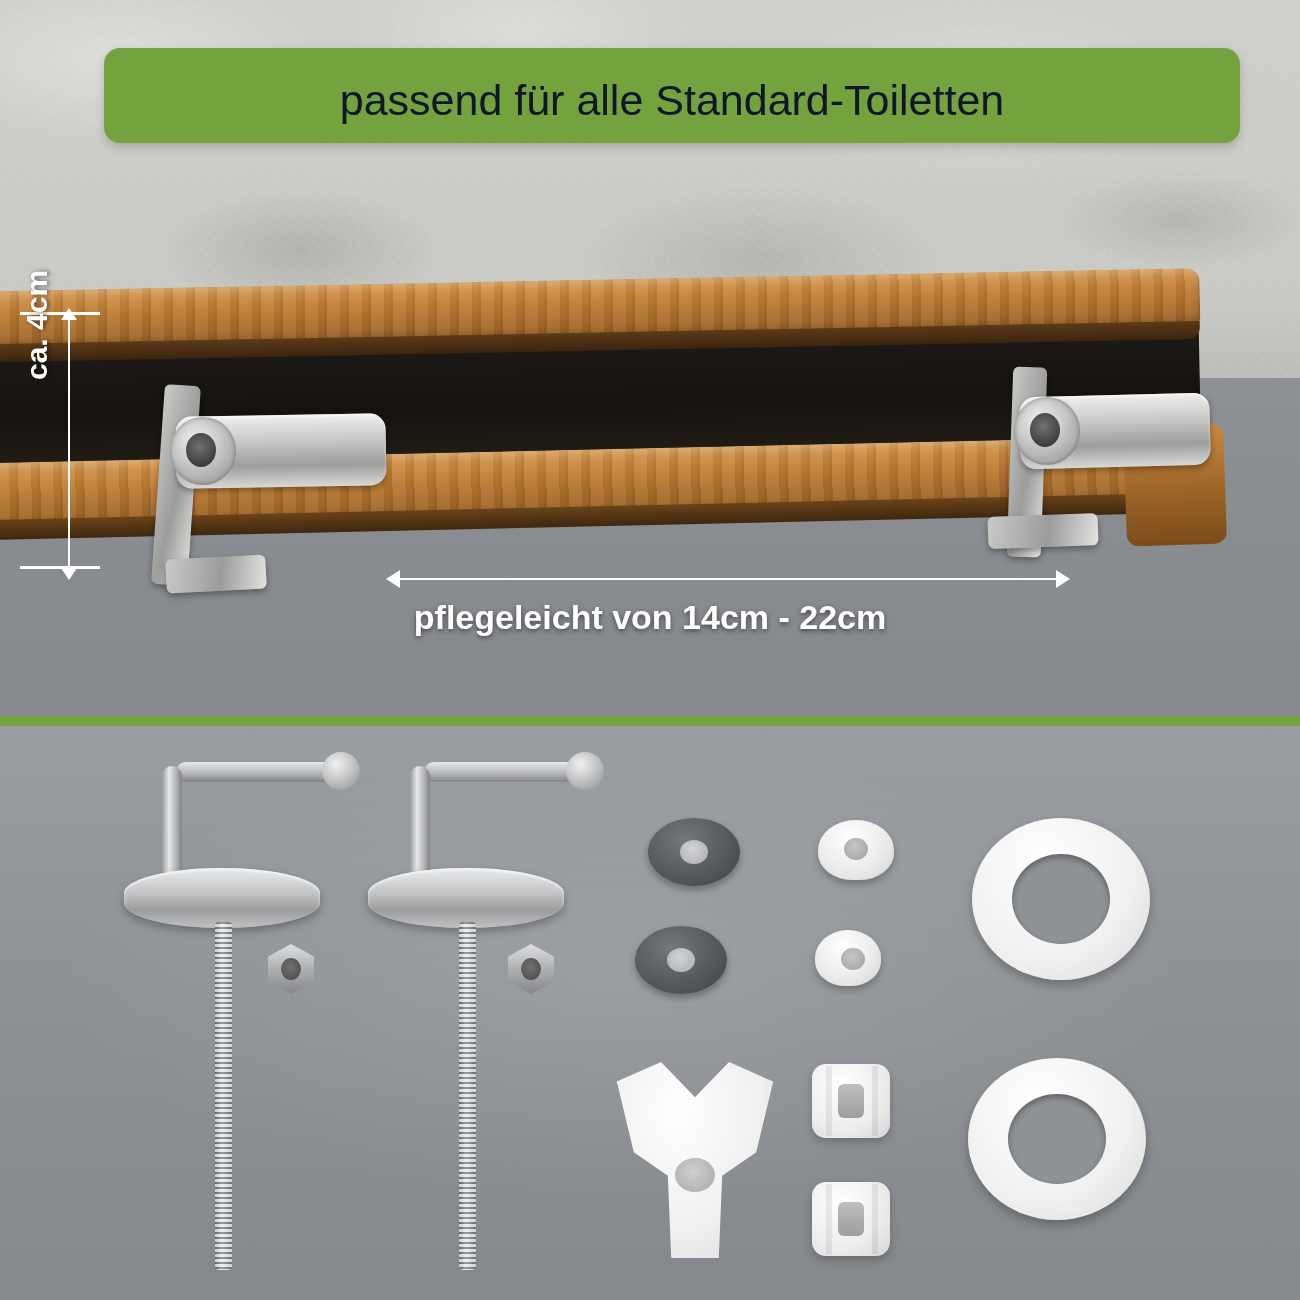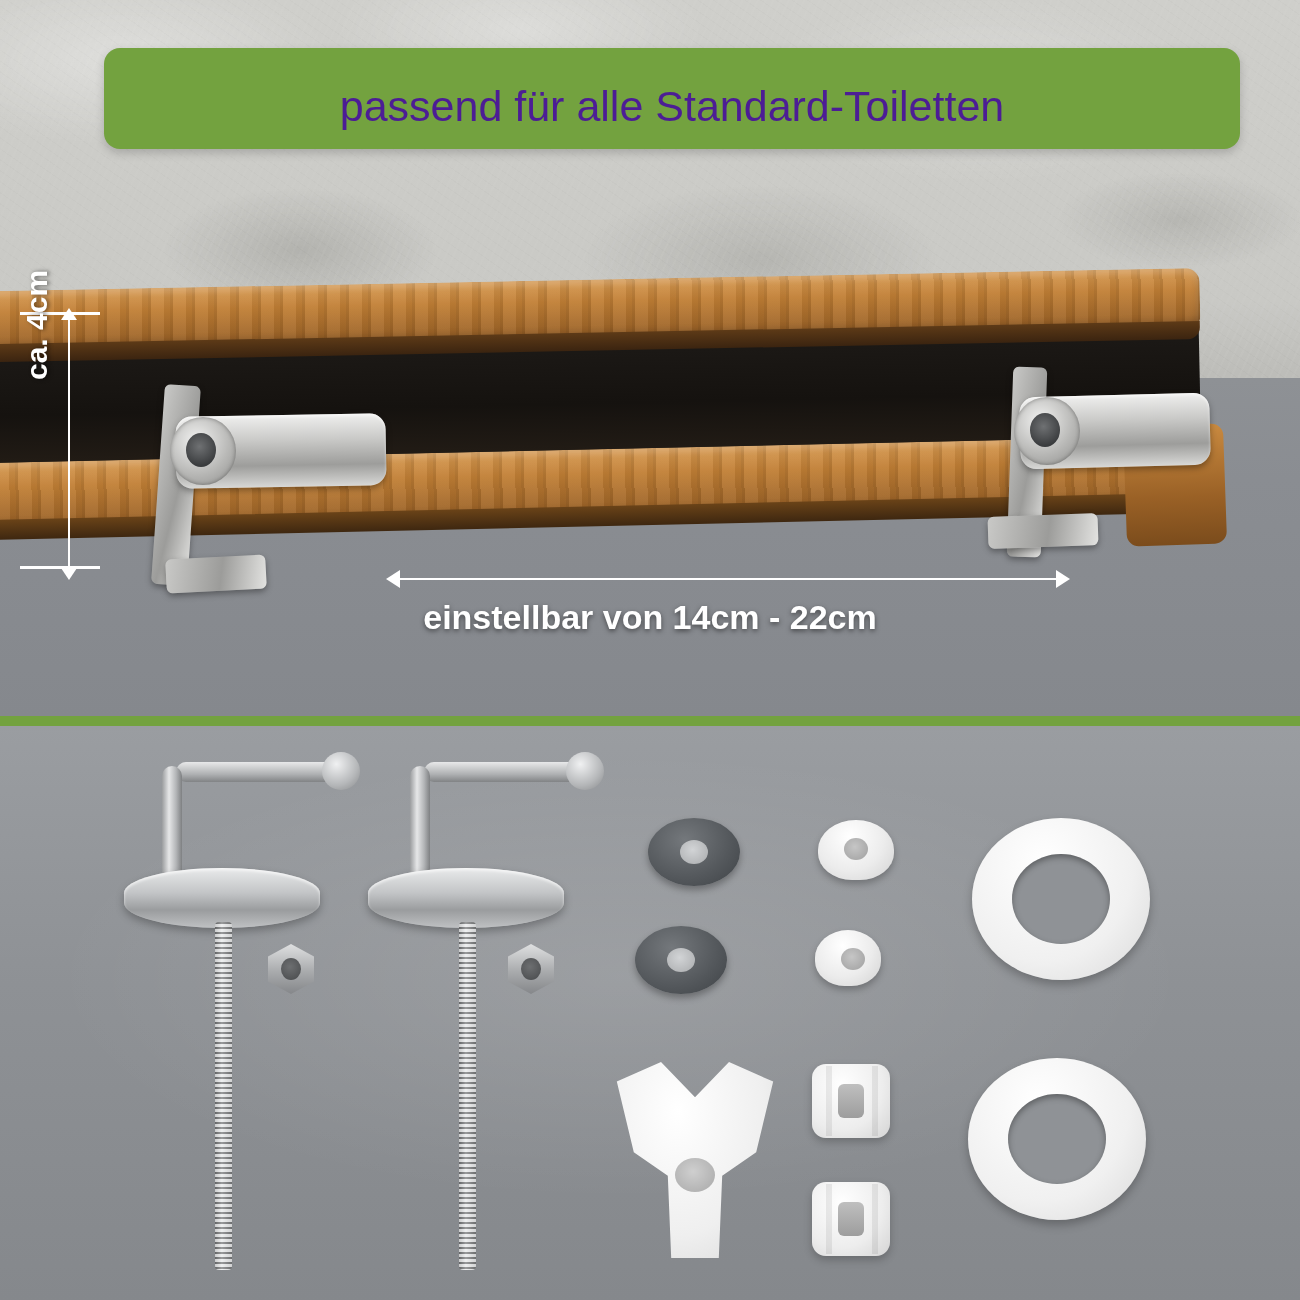--- a/index.html
+++ b/index.html
@@ -87,21 +87,21 @@
   .dim-h:before{left:-12px;border-right:14px solid #fff;}
   .dim-h:after{right:-12px;border-left:14px solid #fff;}
 
   .cap-text{position:absolute;left:0;top:596px;width:1300px;text-align:center;color:#fff;
     font-size:34px;font-weight:700;line-height:1.28;text-shadow:0 2px 5px rgba(0,0,0,.5);}
 
   
   .banner{position:absolute;left:104px;top:48px;width:1092px;padding:14px 22px 20px;
     background:#73a23f;border-radius:16px;box-shadow:0 4px 10px rgba(0,0,0,.18);text-align:center;}
   .banner h1{margin:0;color:#fff;font-size:55px;font-weight:700;line-height:1.05;letter-spacing:-.5px;}
-  .banner h2{margin:22px 0 0;color:#4c1d95;font-size:43px;font-weight:400;line-height:1.05;}
+  .banner h2{margin:16px 0 0;color:#0f172a;font-size:43px;font-weight:400;line-height:1.05;}
 
   
   .divider{position:absolute;left:0;top:716px;width:1300px;height:10px;background:#73a23f;}
 
   
   .bottom{position:absolute;left:0;top:726px;width:1300px;height:574px;overflow:hidden;
     background:linear-gradient(180deg,#9a9da1 0%,#8e9195 45%,#85888c 100%);}
   .bottom-sheen{position:absolute;left:0;top:0;width:1300px;height:574px;
     background:radial-gradient(ellipse 760px 300px at 620px 250px, rgba(255,255,255,.12), rgba(0,0,0,0) 75%);}
 
@@ -202,21 +202,21 @@
       </div>
     </div>
 
     <div class="dim-v-cap-top"></div>
     <div class="dim-v-cap-bot"></div>
     <div class="dim-v"></div>
     <div class="dim-v-label">ca. 4cm</div>
 
     <div class="dim-h"></div>
     <div class="cap-text">
-      <div>einstellbar von 14cm - 22cm</div>
+      <div>pflegeleicht von 14cm - 22cm</div>
     </div>
 
     <div class="banner">
       <h2>passend für alle Standard-Toiletten</h2>
     </div>
   </div>
 
   <div class="divider"></div>
 
   <div class="bottom">

